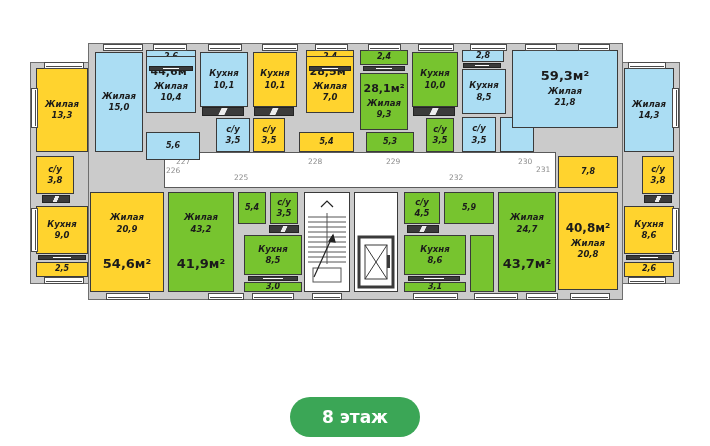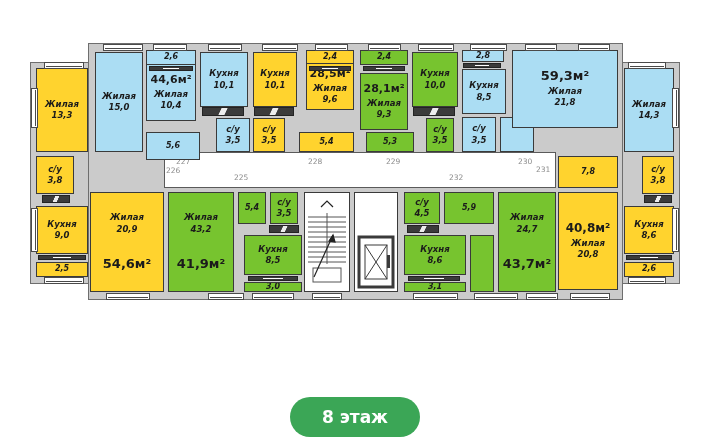--- a/index.html
+++ b/index.html
@@ -75,21 +75,21 @@
     <div class="total mt">54,6м²</div>
   </div>
 
   <div class="room blue" style="left:95px;top:52px;width:48px;height:100px">
     <div class="rl">Жилая</div>
     <div class="rl">15,0</div>
   </div>
   <div class="room blue" style="left:146px;top:50px;width:50px;height:15px">
     <div class="num">2,6</div>
   </div>
-  <div class="room blue" style="left:146px;top:64px;width:50px;height:57px">
+  <div class="room blue" style="left:146px;top:56px;width:50px;height:57px">
     <div class="total-sm mb">44,6м²</div>
     <div class="rl">Жилая</div>
     <div class="rl">10,4</div>
   </div>
   <div class="room blue" style="left:146px;top:132px;width:54px;height:28px">
     <div class="num">5,6</div>
   </div>
   <div class="room blue" style="left:200px;top:52px;width:48px;height:55px">
     <div class="rl">Кухня</div>
     <div class="rl">10,1</div>
@@ -103,24 +103,24 @@
     <div class="rl">Кухня</div>
     <div class="rl">10,1</div>
   </div>
   <div class="room yellow" style="left:253px;top:118px;width:32px;height:34px">
     <div class="rl">с/у</div>
     <div class="rl">3,5</div>
   </div>
   <div class="room yellow" style="left:306px;top:50px;width:48px;height:15px">
     <div class="num">2,4</div>
   </div>
-  <div class="room yellow" style="left:306px;top:63px;width:48px;height:47px">
+  <div class="room yellow" style="left:306px;top:56px;width:48px;height:57px">
     <div class="total-sm mb">28,5м²</div>
     <div class="rl">Жилая</div>
-    <div class="rl">9,6</div>
+    <div class="rl">7,0</div>
   </div>
   <div class="room yellow" style="left:299px;top:132px;width:55px;height:20px">
     <div class="num">5,4</div>
   </div>
 
   <div class="room green" style="left:360px;top:50px;width:48px;height:15px">
     <div class="num">2,4</div>
   </div>
   <div class="room green" style="left:360px;top:73px;width:48px;height:57px">
     <div class="total-sm mb">28,1м²</div>

